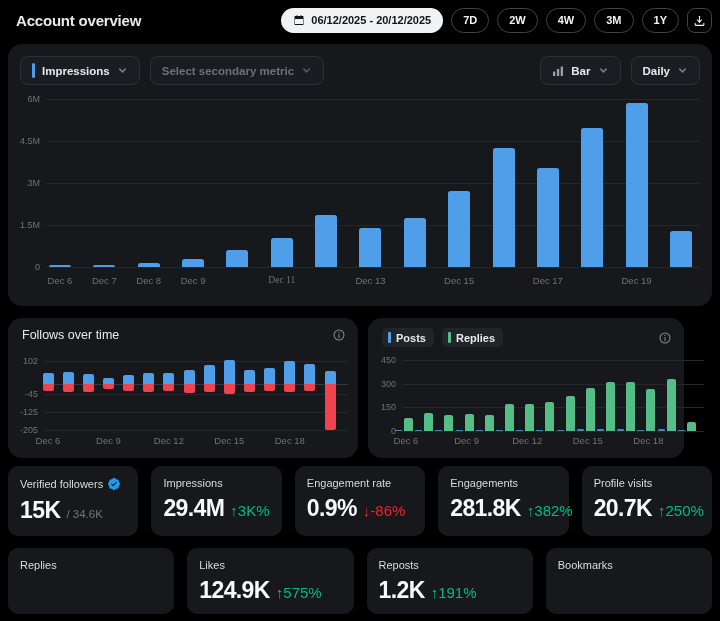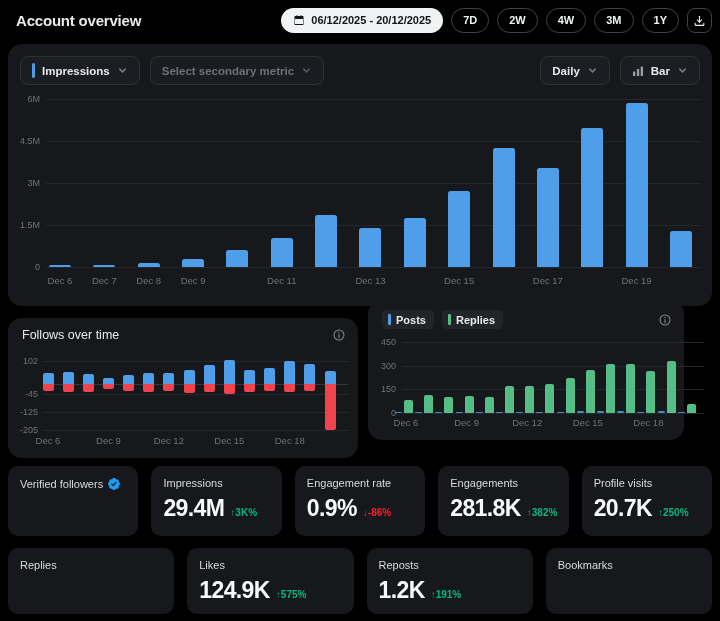--- a/index.html
+++ b/index.html
@@ -14,21 +14,21 @@
              border-radius:999px;height:25px;padding:0 12px;font-weight:700;font-size:11px;
              font-family:inherit;cursor:pointer;}
   .range-pill{background:transparent;color:#eff3f4;border:1px solid #3f4347;border-radius:999px;
               height:25px;padding:0 11px;font-weight:700;font-size:11px;font-family:inherit;cursor:pointer;}
   .dl-btn{width:25px;height:25px;border-radius:8px;border:1px solid #3f4347;background:transparent;
           display:flex;align-items:center;justify-content:center;padding:0;cursor:pointer;}
   
   .panel{position:absolute;background:#16181c;border-radius:14px;}
   #main-panel{left:8px;top:44px;width:704px;height:262px;}
   #follows-panel{left:8px;top:318px;width:350px;height:140px;}
-  #posts-panel{left:368px;top:300px;width:316px;height:140px;text-decoration:underline;}
+  #posts-panel{left:368px;top:318px;width:316px;height:140px;text-decoration:underline;}
   .controls-row{position:absolute;top:12px;left:12px;right:12px;display:flex;gap:10px;align-items:center;}
   .ctrl-btn{display:flex;align-items:center;gap:7px;height:29px;padding:0 11px;background:#1a1e23;
             border:1px solid #2c3136;border-radius:8px;color:#e7e9ea;font-weight:700;font-size:11.5px;
             font-family:inherit;cursor:pointer;}
   .ctrl-btn.ghost{color:#6b7278;background:#191c21;}
   .accent-bar{width:3px;height:15px;border-radius:2px;}
   .spacer{flex:1;}
   .panel-head{position:absolute;top:10px;left:14px;right:12px;display:flex;align-items:center;gap:8px;}
   .panel-title{font-size:12.5px;font-weight:400;}
   .info-btn{margin-left:auto;background:none;border:none;padding:0;cursor:pointer;display:flex;}
@@ -45,21 +45,21 @@
   .bar{position:absolute;}
   
   .stats-row{position:absolute;left:8px;width:704px;display:flex;gap:13px;}
   #stats-row1{top:466px;height:70px;}
   #stats-row2{top:548px;height:66px;}
   .card{flex:1;background:#16181c;border-radius:10px;padding:11px 12px;box-sizing:border-box;min-width:0;}
   .card-label{font-size:11px;color:#d9dcde;display:flex;align-items:center;gap:4px;white-space:nowrap;}
   .card-value-row{margin-top:6px;display:flex;align-items:baseline;gap:6px;white-space:nowrap;}
   .card-value{font-size:23px;font-weight:700;color:#f7f9f9;letter-spacing:-0.6px;}
   .card-suffix{font-size:11.5px;color:#71767b;font-weight:400;}
-  .card-delta{font-size:10px;font-weight:700;}
+  .card-delta{font-size:15px;font-weight:400;}
 </style>
 </head>
 <body>
 
 <div class="screen">
 
   <div class="hdr">
     <h1>Account overview</h1>
     <div class="hdr-controls">
       <button class="date-pill">
@@ -103,36 +103,36 @@
       <button class="ctrl-btn ghost">
         <span>Select secondary metric</span>
         <span style="display:flex;">
             <svg width="11" height="11" viewBox="0 0 12 12" fill="none" stroke="#565b60" stroke-width="1.6" stroke-linecap="round">
               <path d="M3 4.5l3 3 3-3"></path>
             </svg>
           </span>
       </button>
       <span class="spacer"></span>
       <button class="ctrl-btn">
-        <span>Daily</span>
-        <span style="display:flex;">
-            <svg width="11" height="11" viewBox="0 0 12 12" fill="none" stroke="#777c82" stroke-width="1.6" stroke-linecap="round">
-              <path d="M3 4.5l3 3 3-3"></path>
-            </svg>
-          </span>
-      </button>
-      <button class="ctrl-btn">
         <span style="display:flex;">
             <svg width="12" height="12" viewBox="0 0 12 12" fill="#9ba0a5">
               <rect x="1" y="6.5" width="2.3" height="4.5" rx="0.5"></rect>
               <rect x="4.9" y="4" width="2.3" height="7" rx="0.5"></rect>
               <rect x="8.7" y="1.5" width="2.3" height="9.5" rx="0.5"></rect>
             </svg>
           </span>
         <span>Bar</span>
+        <span style="display:flex;">
+            <svg width="11" height="11" viewBox="0 0 12 12" fill="none" stroke="#777c82" stroke-width="1.6" stroke-linecap="round">
+              <path d="M3 4.5l3 3 3-3"></path>
+            </svg>
+          </span>
+      </button>
+      <button class="ctrl-btn">
+        <span>Daily</span>
         <span style="display:flex;">
             <svg width="11" height="11" viewBox="0 0 12 12" fill="none" stroke="#777c82" stroke-width="1.6" stroke-linecap="round">
               <path d="M3 4.5l3 3 3-3"></path>
             </svg>
           </span>
       </button>
     </div>
     <div class="chart" id="main-chart">
         <div class="gridline" style="left: 38px; width: 654px; top: 223px;"></div>
         <div class="ytick" style="left: 2px; width: 30px; top: 218px;">0</div>
@@ -156,21 +156,21 @@
         <div class="bar" title="Dec 15" style="left: 440.15px; width: 22px; top: 147.4px; height: 75.6px; background: rgb(79, 158, 234); border-radius: 2.5px 2.5px 0px 0px;"></div>
         <div class="bar" title="Dec 16" style="left: 484.5px; width: 22px; top: 104.28px; height: 118.72px; background: rgb(79, 158, 234); border-radius: 2.5px 2.5px 0px 0px;"></div>
         <div class="bar" title="Dec 17" style="left: 528.85px; width: 22px; top: 124.16px; height: 98.84px; background: rgb(79, 158, 234); border-radius: 2.5px 2.5px 0px 0px;"></div>
         <div class="bar" title="Dec 18" style="left: 573.2px; width: 22px; top: 83.56px; height: 139.44px; background: rgb(79, 158, 234); border-radius: 2.5px 2.5px 0px 0px;"></div>
         <div class="bar" title="Dec 19" style="left: 617.55px; width: 22px; top: 59.2px; height: 163.8px; background: rgb(79, 158, 234); border-radius: 2.5px 2.5px 0px 0px;"></div>
         <div class="bar" title="Dec 20" style="left: 661.9px; width: 22px; top: 187.16px; height: 35.84px; background: rgb(79, 158, 234); border-radius: 2.5px 2.5px 0px 0px;"></div>
         <div class="xtick" style="left: 52px; top: 231px;">Dec 6</div>
         <div class="xtick" style="left: 96.35px; top: 231px;">Dec 7</div>
         <div class="xtick" style="left: 140.7px; top: 231px;">Dec 8</div>
         <div class="xtick" style="left: 185.05px; top: 231px;">Dec 9</div>
-        <div class="xtick" style="left: 273.75px; top: 231px;">Dec 11</div>
+        <div class="xtick" style="left: 273.75px; top: 231px; font-family: Liberation Serif, serif;">Dec 11</div>
         <div class="xtick" style="left: 362.45px; top: 231px;">Dec 13</div>
         <div class="xtick" style="left: 451.15px; top: 231px;">Dec 15</div>
         <div class="xtick" style="left: 539.85px; top: 231px;">Dec 17</div>
         <div class="xtick" style="left: 628.55px; top: 231px;">Dec 19</div>
       </div>
   </section>
 
   <section class="panel" id="follows-panel">
     <div class="panel-head">
       <span class="panel-title">Follows over time</span>
@@ -300,20 +300,24 @@
   <div class="stats-row" id="stats-row1">
       <div class="card">
         <div class="card-label">
           <span>Verified followers</span>
           <span style="display: flex;">
             <svg width="14" height="14" viewBox="0 0 24 24" fill="#1d9bf0">
               <path d="M22.25 12c0-1.43-.88-2.67-2.19-3.34.46-1.39.2-2.9-.81-3.91s-2.52-1.27-3.91-.81c-.66-1.31-1.91-2.19-3.34-2.19s-2.67.88-3.33 2.19c-1.4-.46-2.91-.2-3.92.81s-1.26 2.52-.8 3.91c-1.31.67-2.2 1.91-2.2 3.34s.89 2.67 2.2 3.34c-.46 1.39-.21 2.9.8 3.91s2.52 1.26 3.91.81c.67 1.31 1.91 2.19 3.34 2.19s2.68-.88 3.34-2.19c1.39.45 2.9.2 3.91-.81s1.27-2.52.81-3.91c1.31-.67 2.19-1.91 2.19-3.34zm-11.71 4.2L6.8 12.46l1.41-1.42 2.26 2.26 4.8-5.23 1.47 1.36-6.2 6.77z"></path>
             </svg>
           </span>
         </div>
+        <div class="card-value-row">
+          <span class="card-value">15K</span>
+          <span class="card-suffix">/ 34.6K</span>
+        </div>
       </div>
       <div class="card">
         <div class="card-label">
           <span>Impressions</span>
         </div>
         <div class="card-value-row">
           <span class="card-value">29.4M</span>
           <span class="card-delta" style="color: rgb(0, 186, 124);">↑3K%</span>
         </div>
       </div>

